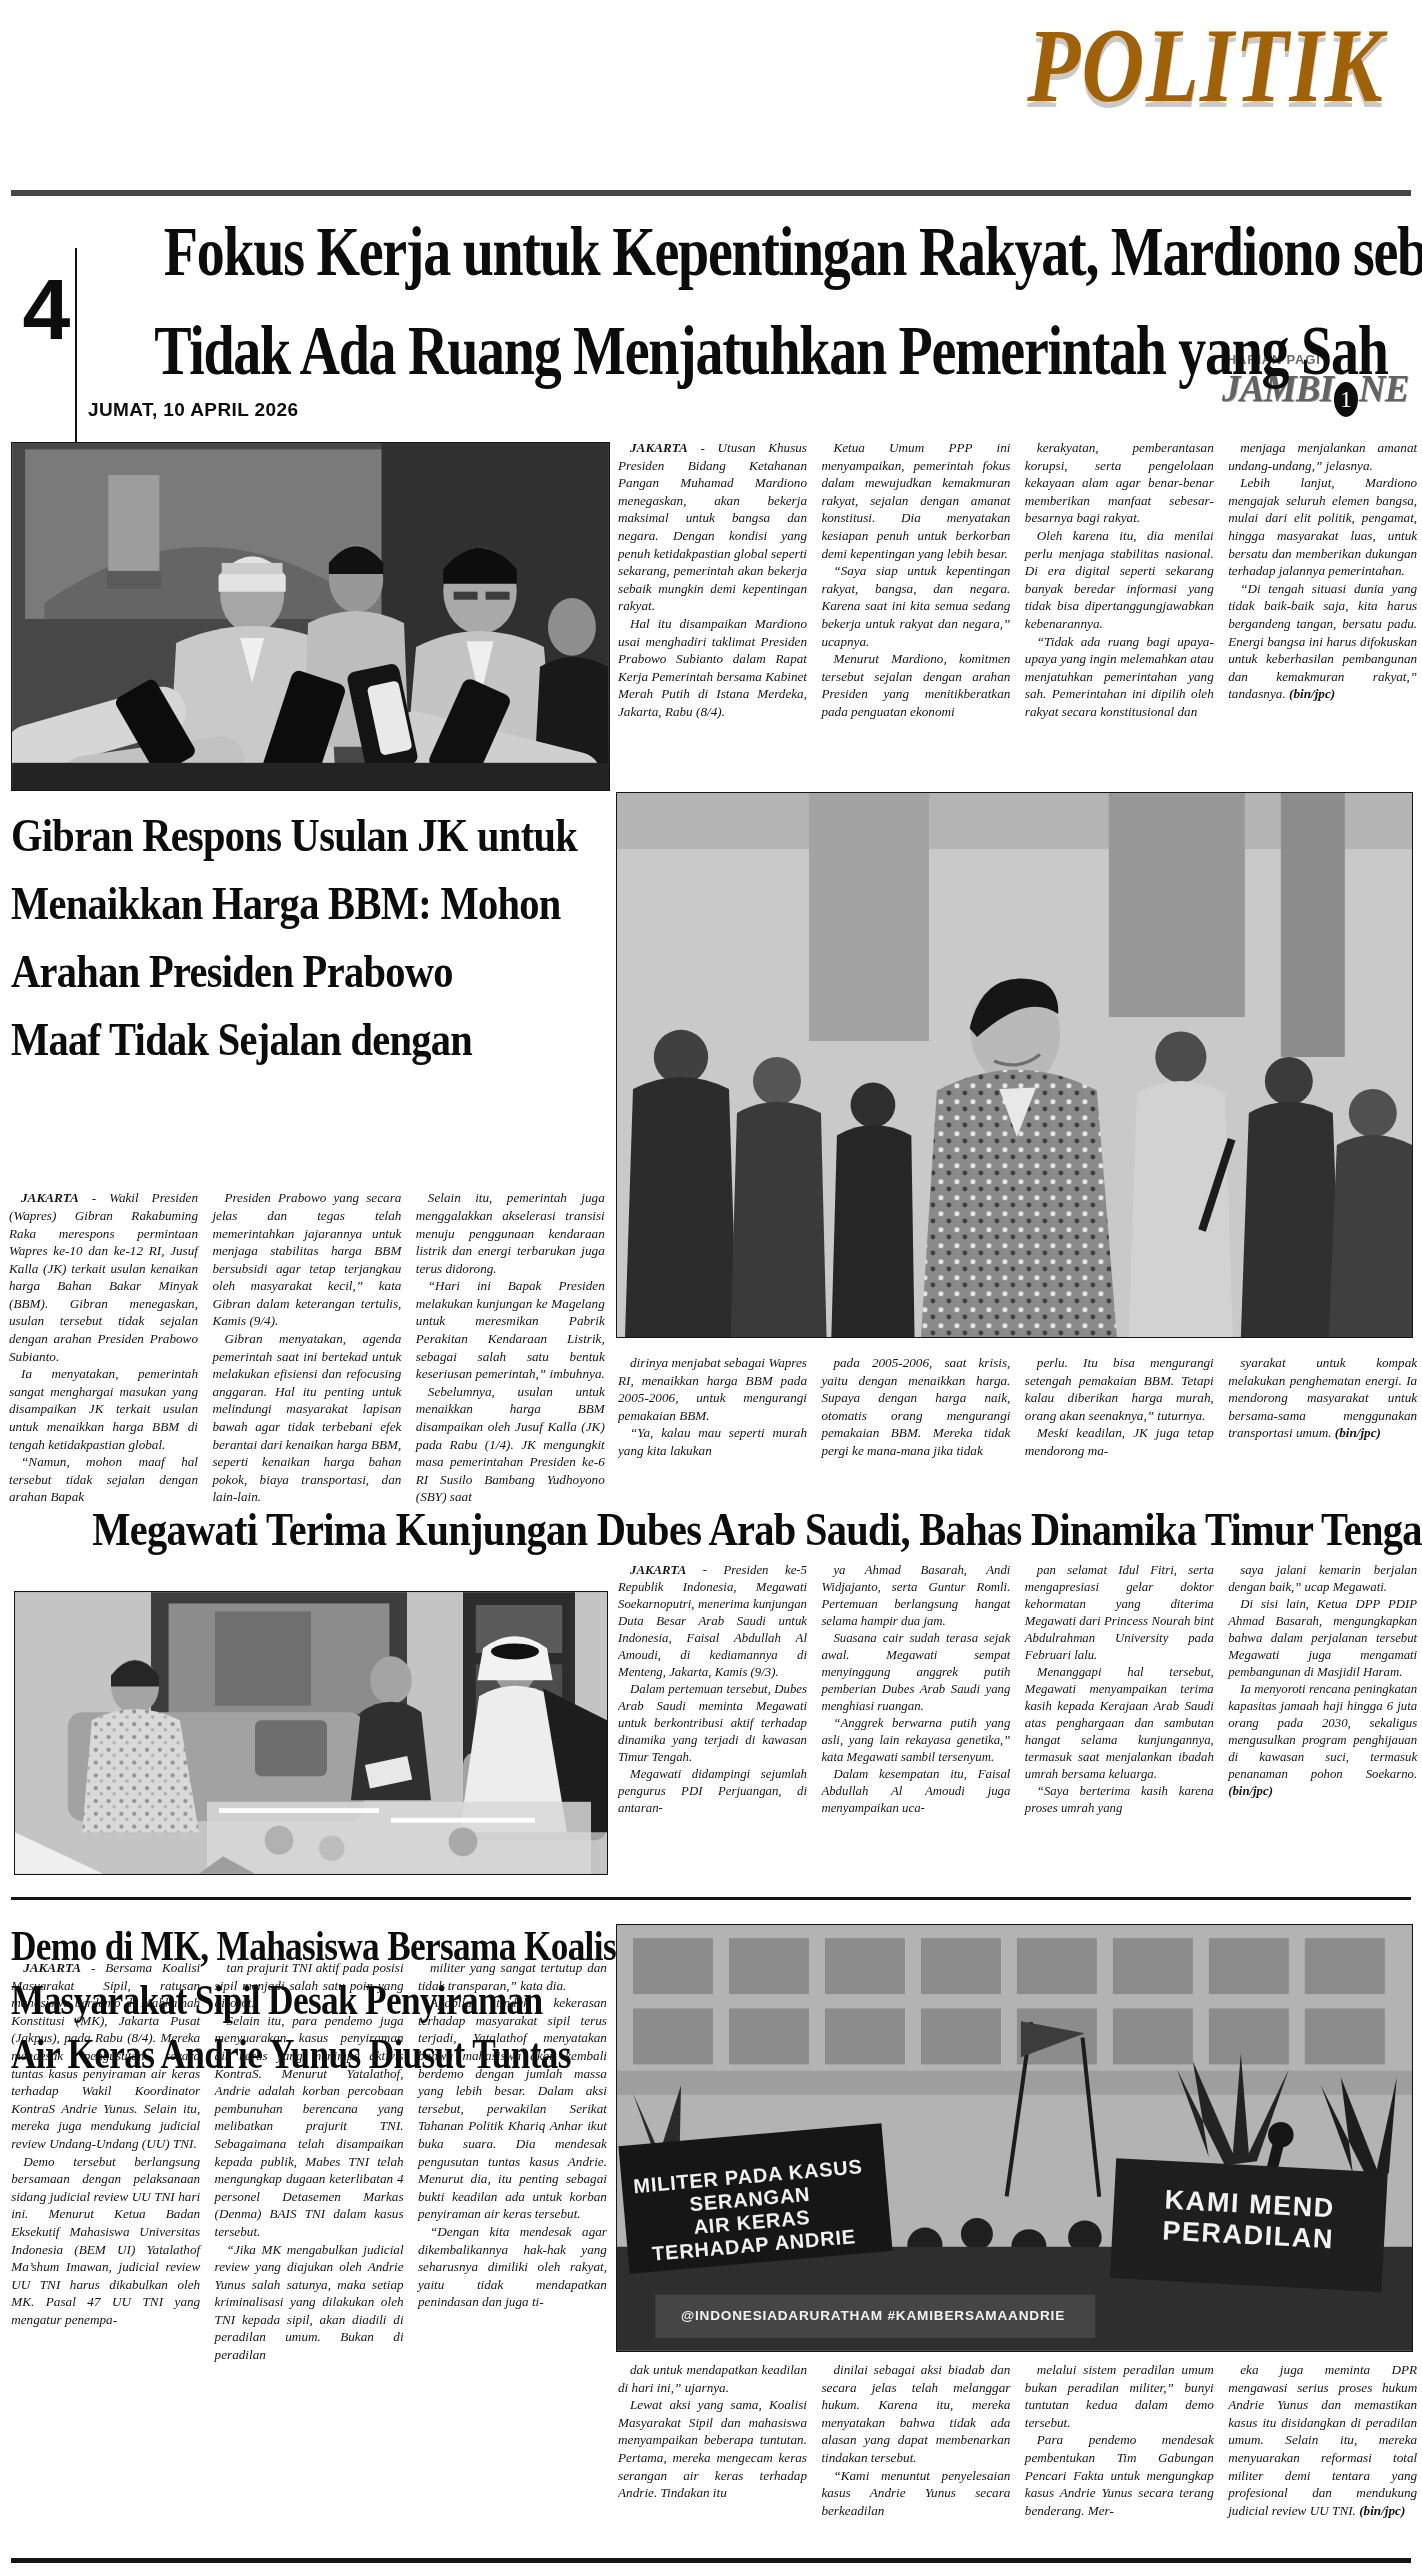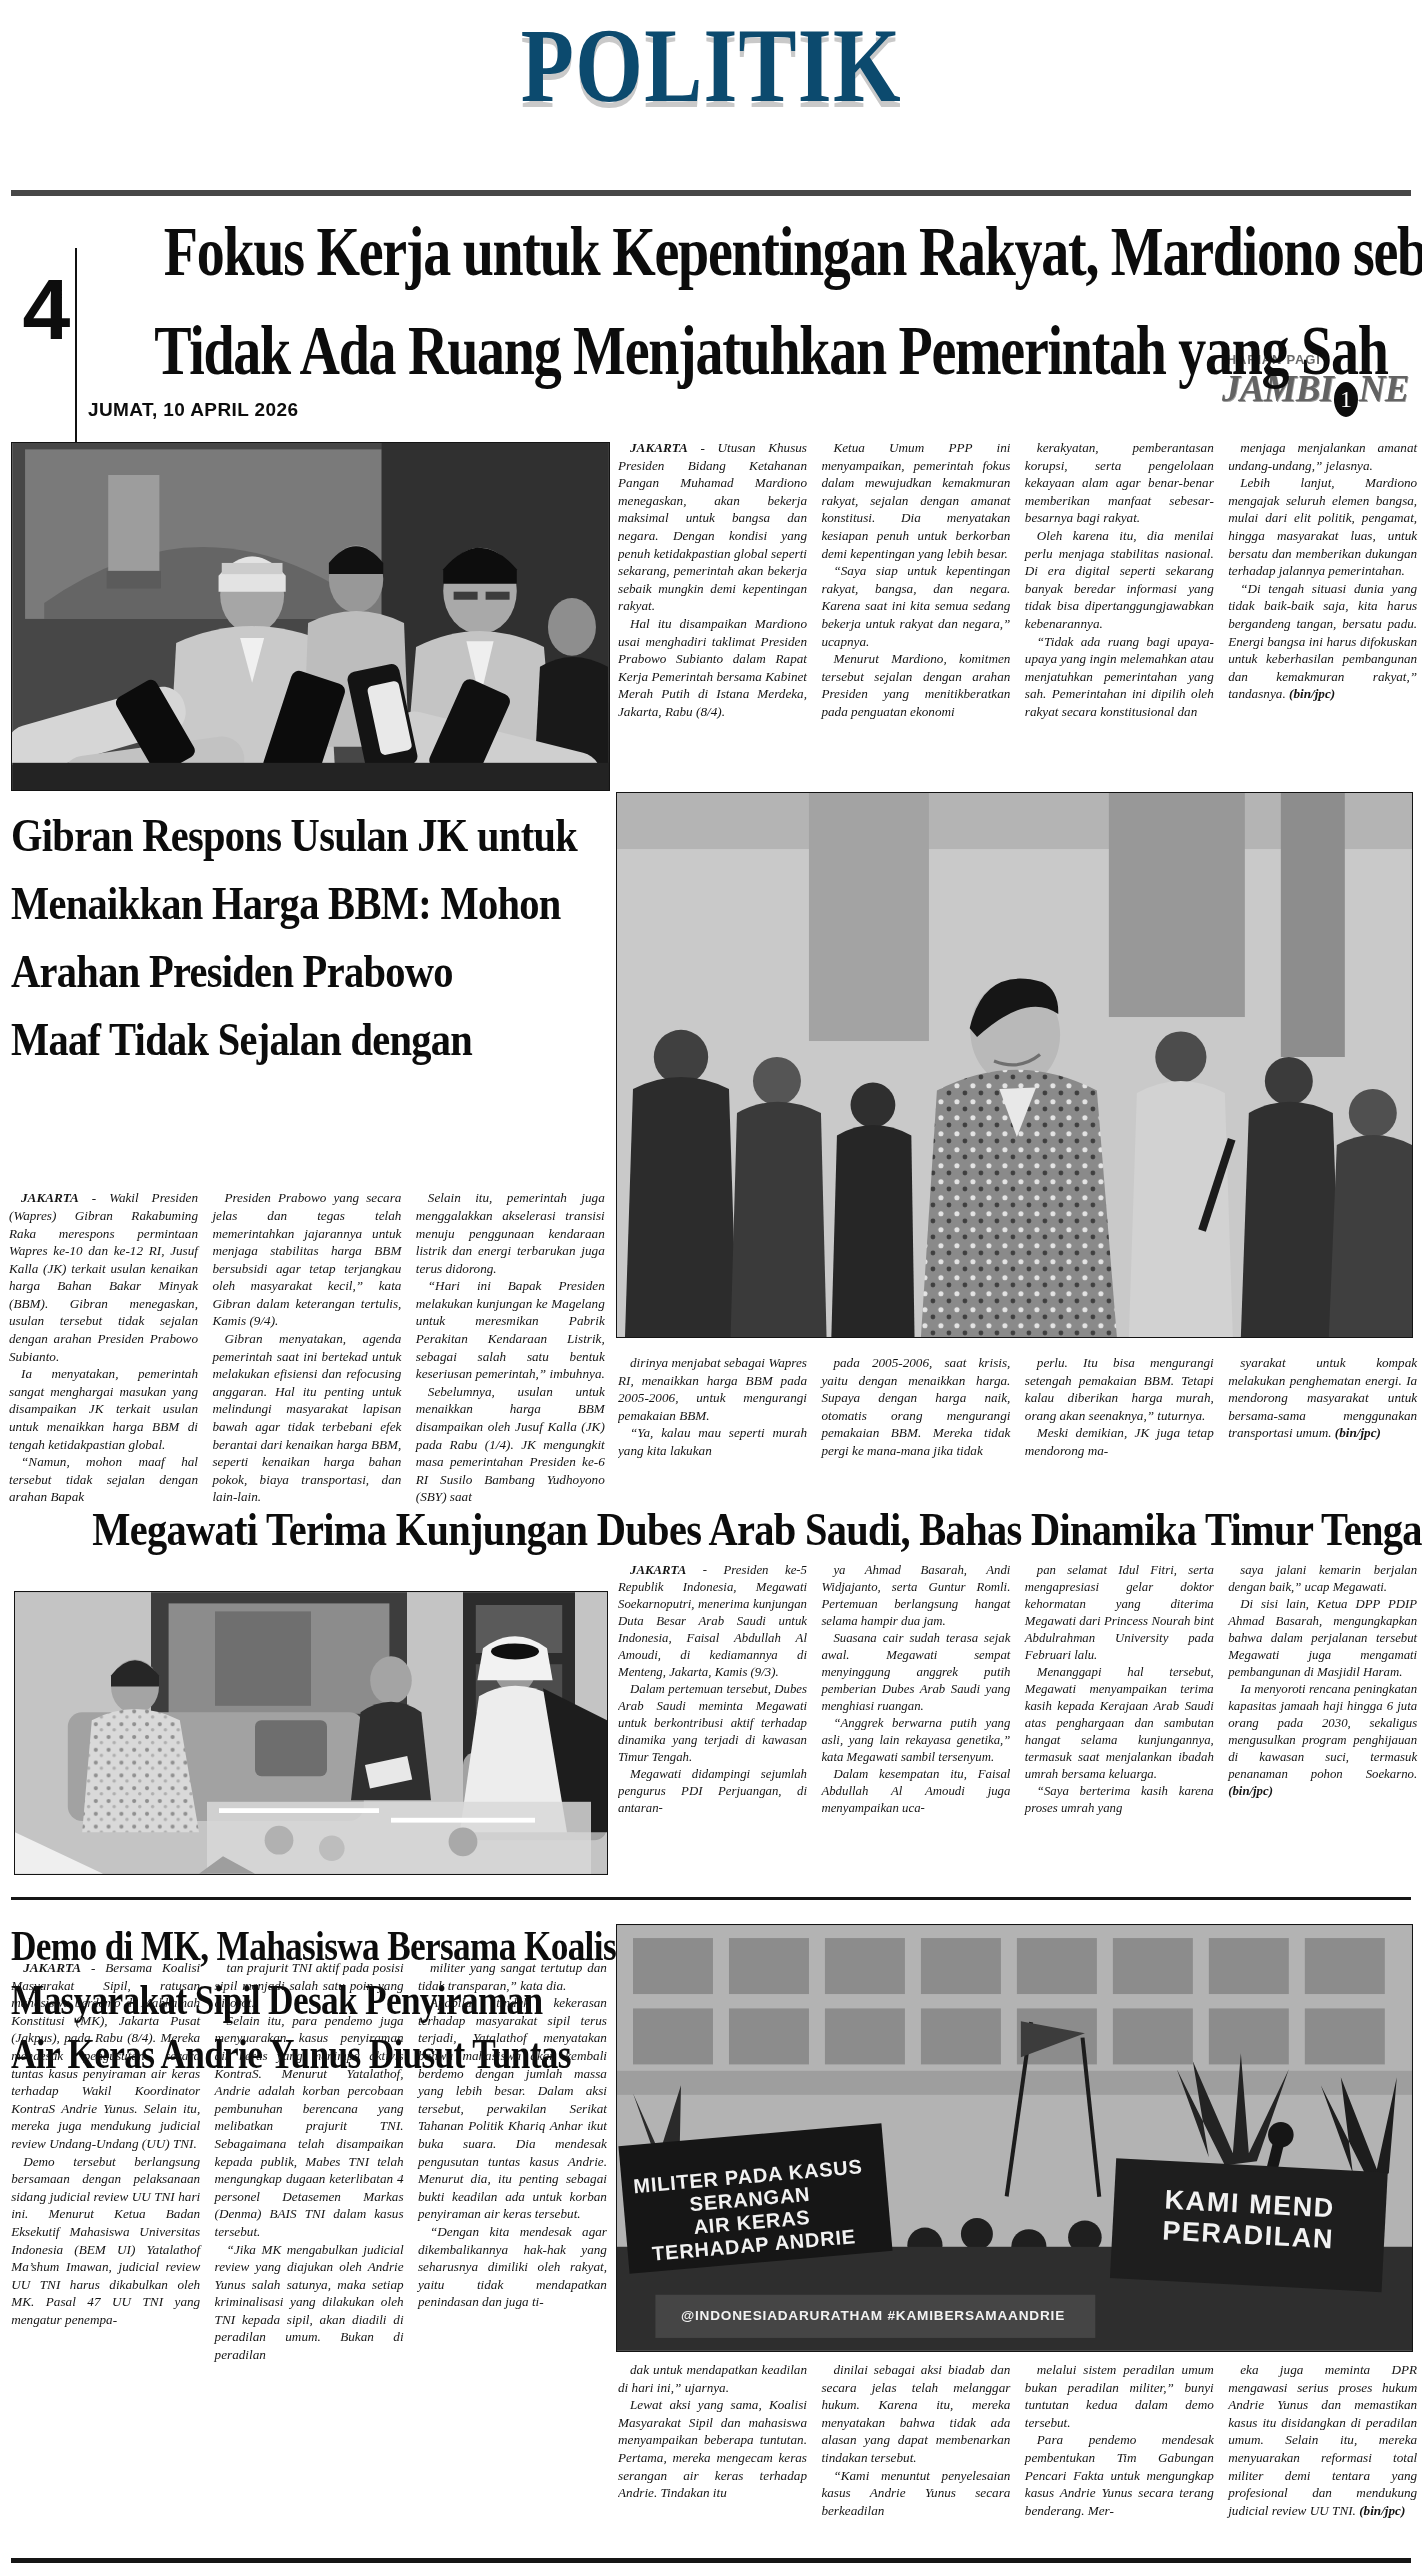--- a/index.html
+++ b/index.html
@@ -3,23 +3,24 @@
 <meta charset="utf-8">
 <style>
   html,body { margin:0; padding:0; background:#d8d8d8; }
   .page {
     position:relative; width:1423px; height:2576px; margin:0 auto;
     background:#ffffff; color:#111; overflow:hidden;
     font-family:"Liberation Serif", serif;
   }
   
   .section-title {
-    position:absolute; left:0; top:4.8px; width:1423px; text-align:center;
-    font-weight:bold; font-size:106px; letter-spacing:1.6px; color:#0c4a6e;
+    position:absolute; left:0; top:4.8px; width:1423px; text-align:right;
+    font-weight:bold; font-size:106px; letter-spacing:1.6px; color:#a16207;
     text-shadow:0 5.6px 0 #c9c9c9;
+    font-style:italic;
   }
   .section-title .squeeze { display:inline-block; transform:scaleX(.82); }
   .page-number {
     position:absolute; left:22.4px; top:266px; font-weight:bold; font-size:86px;
     font-family:"Liberation Sans", sans-serif; color:#0d0d0d; line-height:1;
   }
   .pageno-rule { position:absolute; left:75px; top:248px; width:2.4px; height:206px; background:#111; }
   .edition-date {
     position:absolute; left:88px; top:399px; font-family:"Liberation Sans", sans-serif;
     font-weight:bold; font-size:19px; letter-spacing:0.4px; color:#0d0d0d;
@@ -230,21 +231,21 @@
   <div id="a2-cols-bottom" class="cols">
     <div class="col">
         <p>dirinya menjabat sebagai Wapres RI, menaikkan harga BBM pada 2005-2006, untuk mengurangi pemakaian BBM.</p>
         <p>“Ya, kalau mau seperti murah yang kita lakukan</p>
       </div>
     <div class="col">
         <p>pada 2005-2006, saat krisis, yaitu dengan menaikkan harga. Supaya dengan harga naik, otomatis orang mengurangi pemakaian BBM. Mereka tidak pergi ke mana-mana jika tidak</p>
       </div>
     <div class="col">
         <p>perlu. Itu bisa mengurangi setengah pemakaian BBM. Tetapi kalau diberikan harga murah, orang akan seenaknya,” tuturnya.</p>
-        <p>Meski demikian, JK juga tetap mendorong ma-</p>
+        <p>Meski keadilan, JK juga tetap mendorong ma-</p>
       </div>
     <div class="col">
         <p>syarakat untuk kompak melakukan penghematan energi. Ia mendorong masyarakat untuk bersama-sama menggunakan transportasi umum. <b>(bin/jpc)</b></p>
       </div>
   </div>
 
   <div id="h3" class="hl hl-center">
     <span class="ln"><span class="sq">Megawati Terima Kunjungan Dubes Arab Saudi, Bahas Dinamika Timur Tengah</span></span>
   </div>
 

